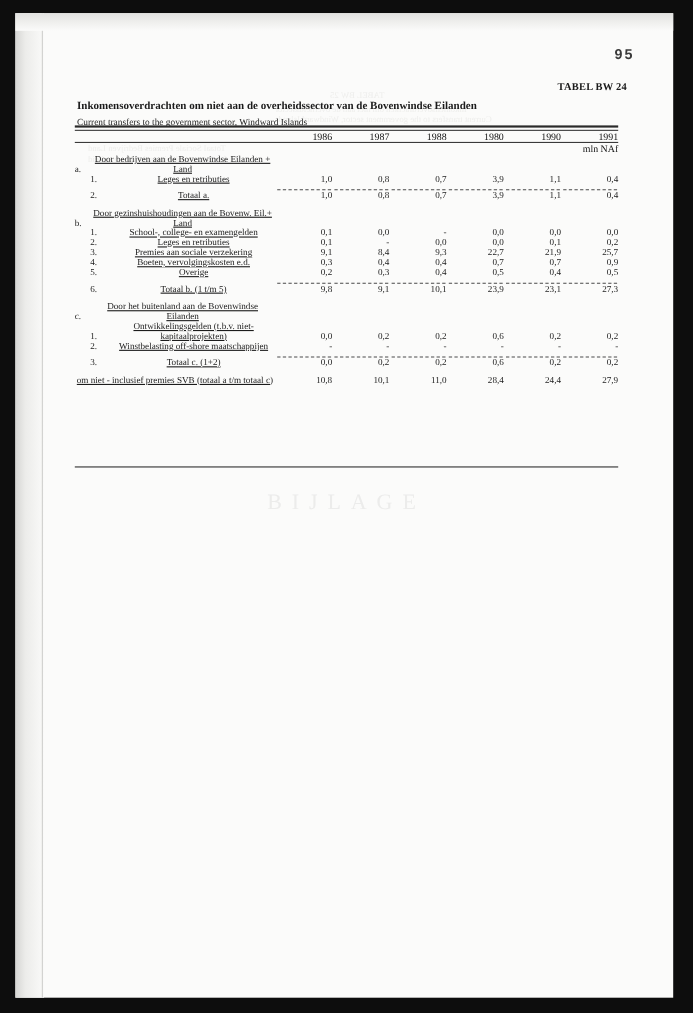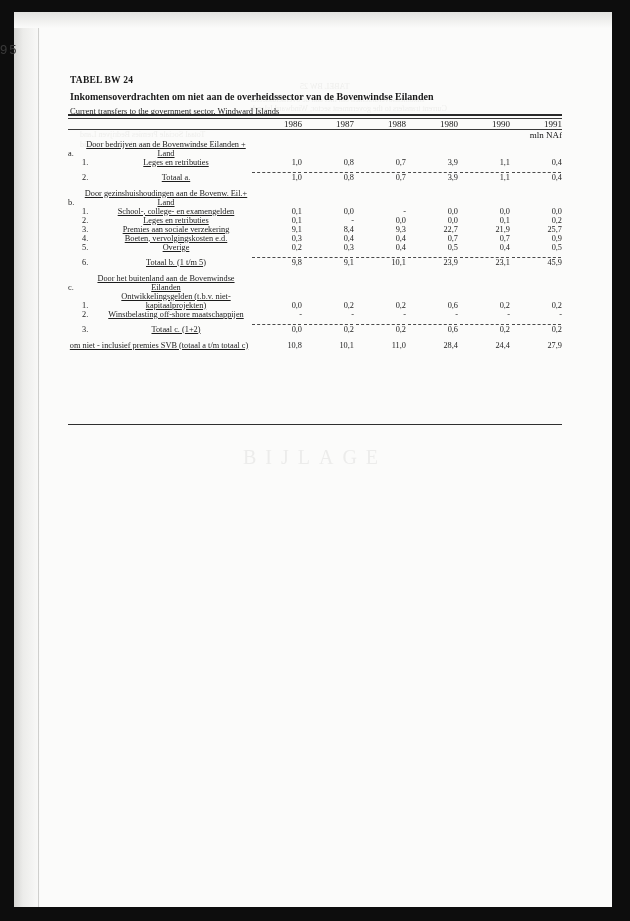--- a/index.html
+++ b/index.html
@@ -50,25 +50,26 @@
     height: 16px;
     background: linear-gradient(to bottom, #e2e2e0 0%, #fbfbfa 100%);
   }
 
   
   #page-number {
     position: absolute;
     left: 0;
     top: 42px;
     width: 577px;
-    text-align: left;
+    text-align: right;
     font-size: 13px;
     letter-spacing: 2px;
     color: #3a3a3a;
     font-family: "Liberation Sans", sans-serif;
+    font-weight: bold;
   }
 
   
   #watermark {
     position: absolute;
     left: 0;
     top: 446px;
     width: 630px;
     text-align: center;
     font-size: 20px;
@@ -95,20 +96,21 @@
     left: 70px;
     top: 74px;
     width: 500px;
   }
   #tabel-label {
     font-size: 9.5px;
     font-weight: bold;
     color: #1b1b1b;
     letter-spacing: 0.2px;
     line-height: 13px;
+    text-align: right;
   }
   #title-nl {
     font-size: 10px;
     font-weight: bold;
     color: #1b1b1b;
     line-height: 14px;
     margin-top: 3px;
   }
   #title-en {
     font-size: 8.5px;
@@ -375,21 +377,21 @@
         </tr>
         <tr class="total">
           <td class="c-idx"></td>
           <td class="c-sub">6.</td>
           <td class="c-label">Totaal b. (1 t/m 5)</td>
           <td class="c-num">9,8</td>
           <td class="c-num">9,1</td>
           <td class="c-num">10,1</td>
           <td class="c-num">23,9</td>
           <td class="c-num">23,1</td>
-          <td class="c-num">45,9</td>
+          <td class="c-num">27,3</td>
         </tr>
         <tr class="gap">
           <td colspan="9"></td>
         </tr>
         <tr class="sec-head">
           <td class="c-idx">c.</td>
           <td class="c-label" colspan="2">Door het buitenland aan de Bovenwindse Eilanden</td>
           <td class="c-num"></td>
           <td class="c-num"></td>
           <td class="c-num"></td>

